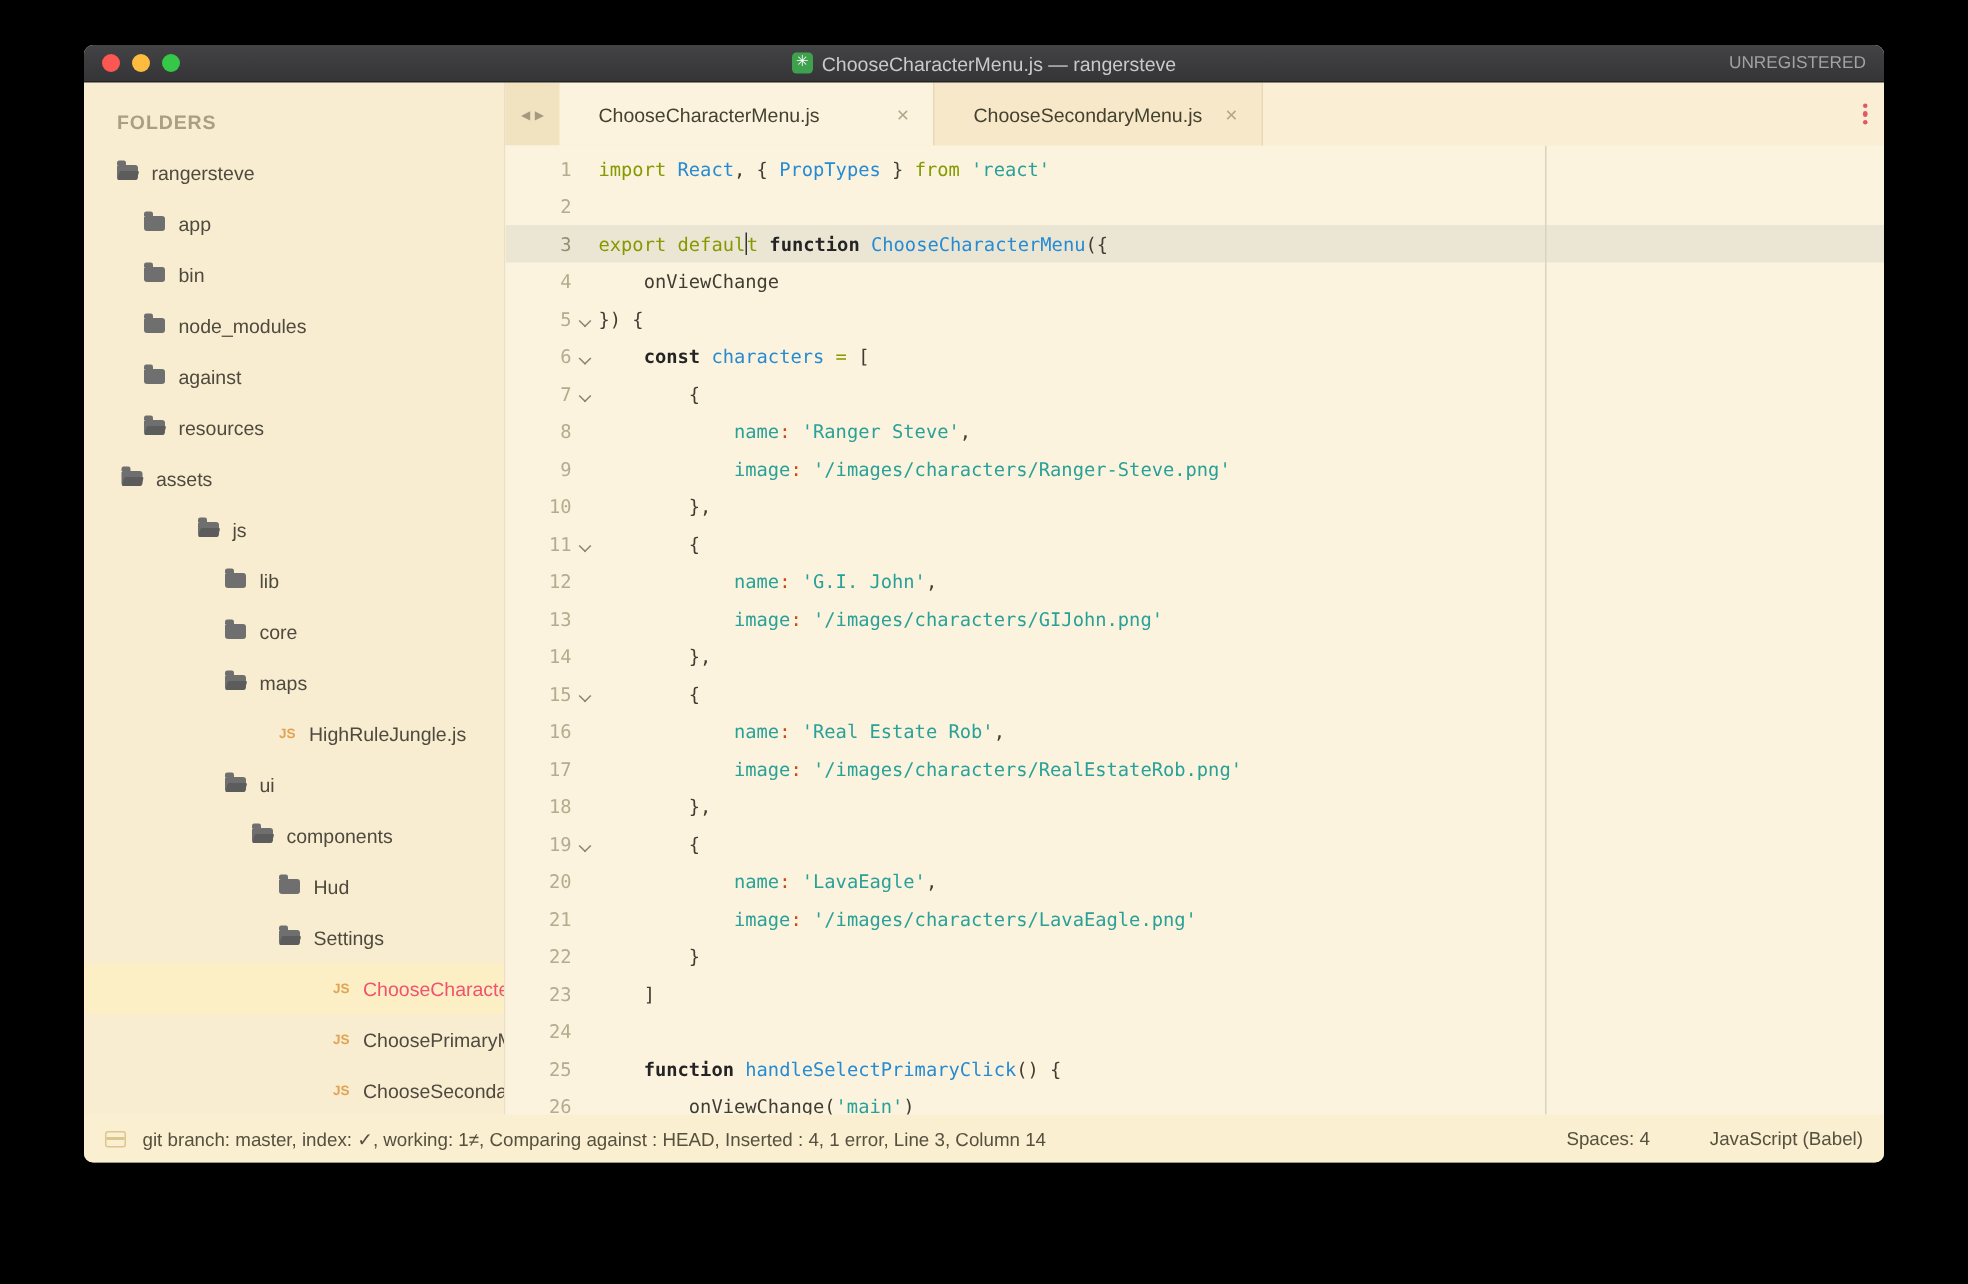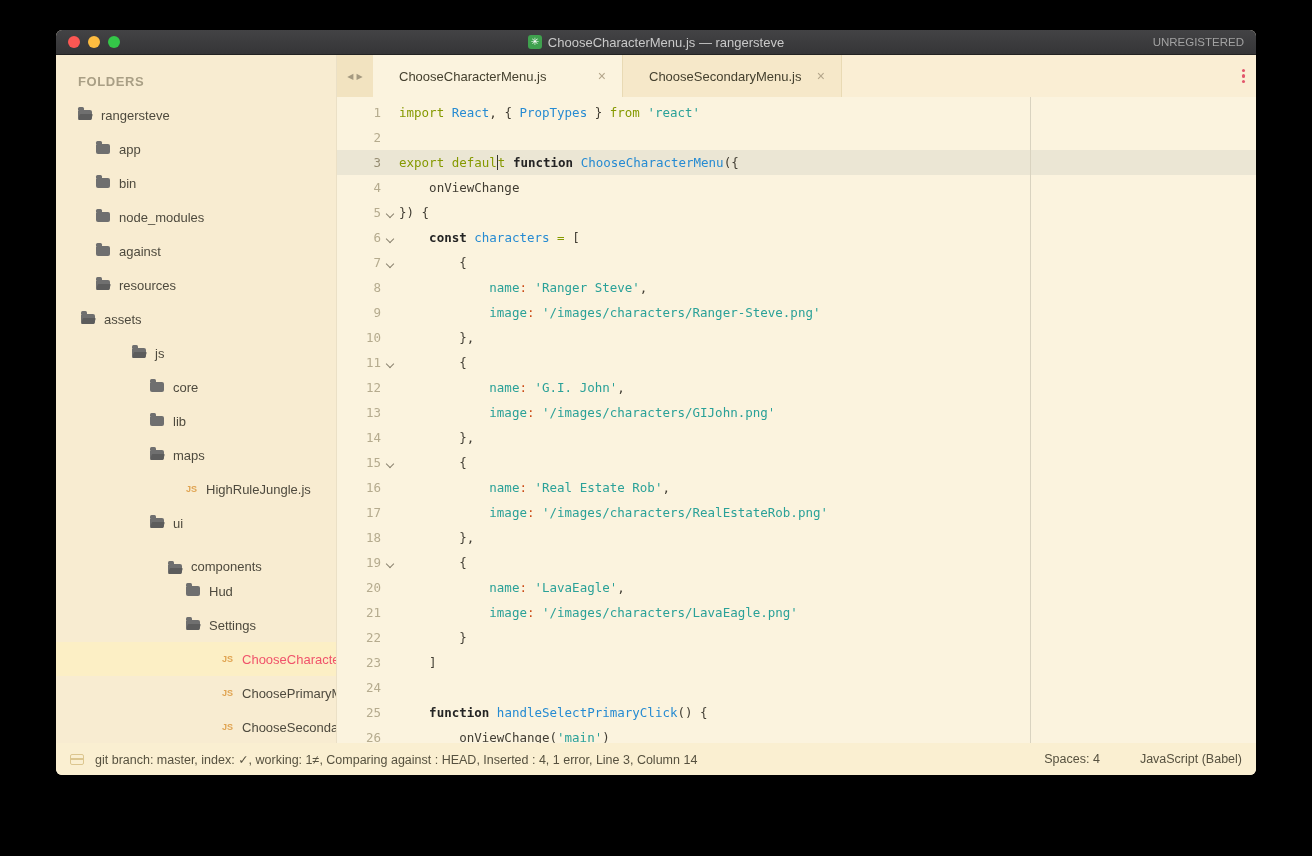--- a/index.html
+++ b/index.html
@@ -152,39 +152,39 @@
           <div class="trow" style="padding-left: 25px;">
             <span class="icon-folder open"></span>
             <span class="tlabel">assets</span>
           </div>
           <div class="trow" style="padding-left: 76px;">
             <span class="icon-folder open"></span>
             <span class="tlabel">js</span>
           </div>
           <div class="trow" style="padding-left: 94px;">
             <span class="icon-folder"></span>
+            <span class="tlabel">lib</span>
+          </div>
+          <div class="trow" style="padding-left: 94px;">
+            <span class="icon-folder"></span>
             <span class="tlabel">core</span>
-          </div>
-          <div class="trow" style="padding-left: 94px;">
-            <span class="icon-folder"></span>
-            <span class="tlabel">lib</span>
           </div>
           <div class="trow" style="padding-left: 94px;">
             <span class="icon-folder open"></span>
             <span class="tlabel">maps</span>
           </div>
           <div class="trow" style="padding-left: 130px;">
             <span class="icon-js">JS</span>
             <span class="tlabel">HighRuleJungle.js</span>
           </div>
           <div class="trow" style="padding-left: 94px;">
             <span class="icon-folder open"></span>
             <span class="tlabel">ui</span>
           </div>
-          <div class="trow" style="padding-left: 112px; align-items: flex-end;">
+          <div class="trow" style="padding-left: 112px;">
             <span class="icon-folder open"></span>
             <span class="tlabel">components</span>
           </div>
           <div class="trow" style="padding-left: 130px;">
             <span class="icon-folder"></span>
             <span class="tlabel">Hud</span>
           </div>
           <div class="trow" style="padding-left: 130px;">
             <span class="icon-folder open"></span>
             <span class="tlabel">Settings</span>

